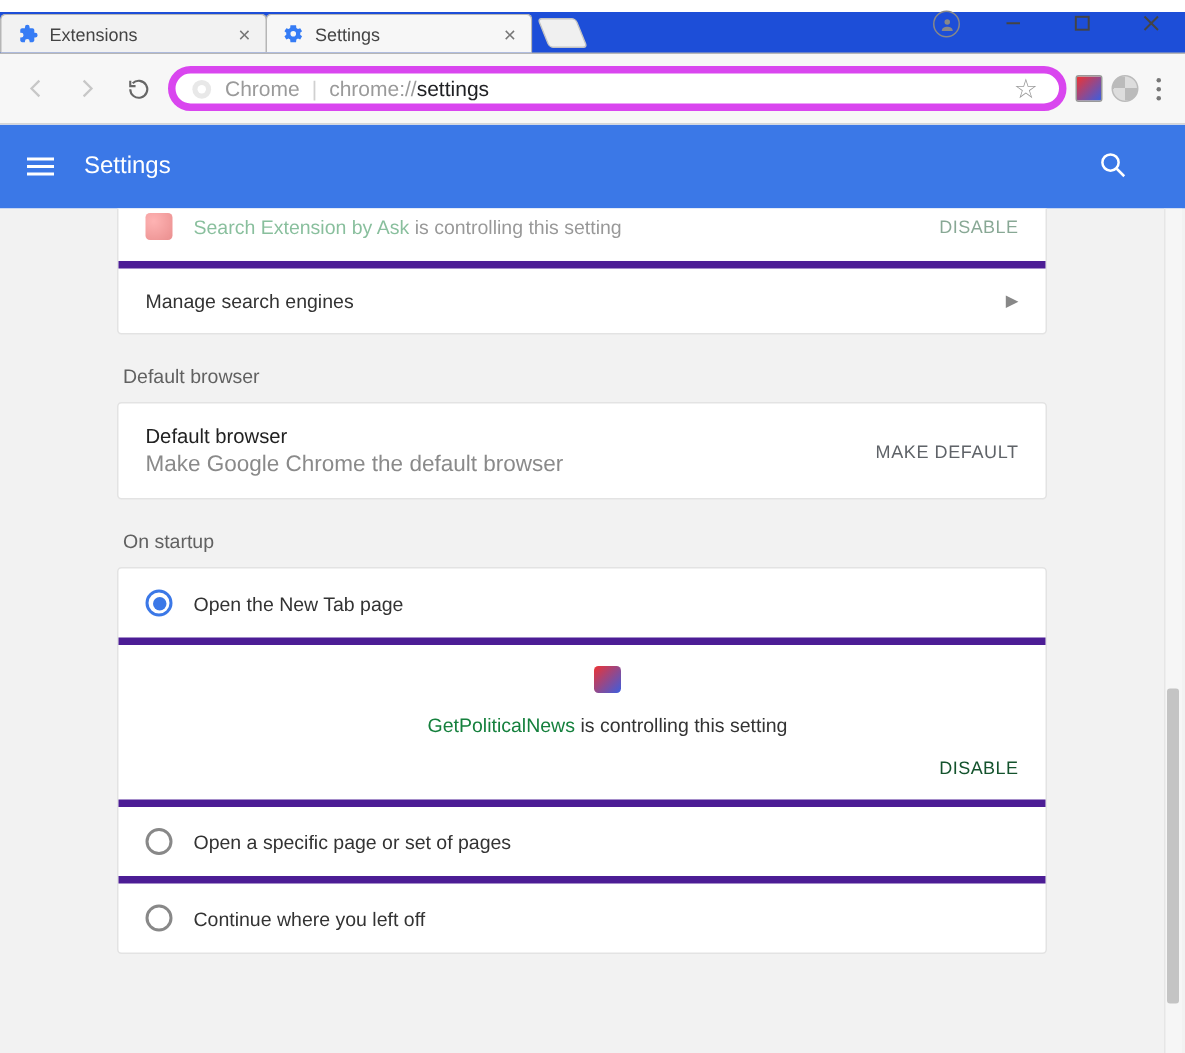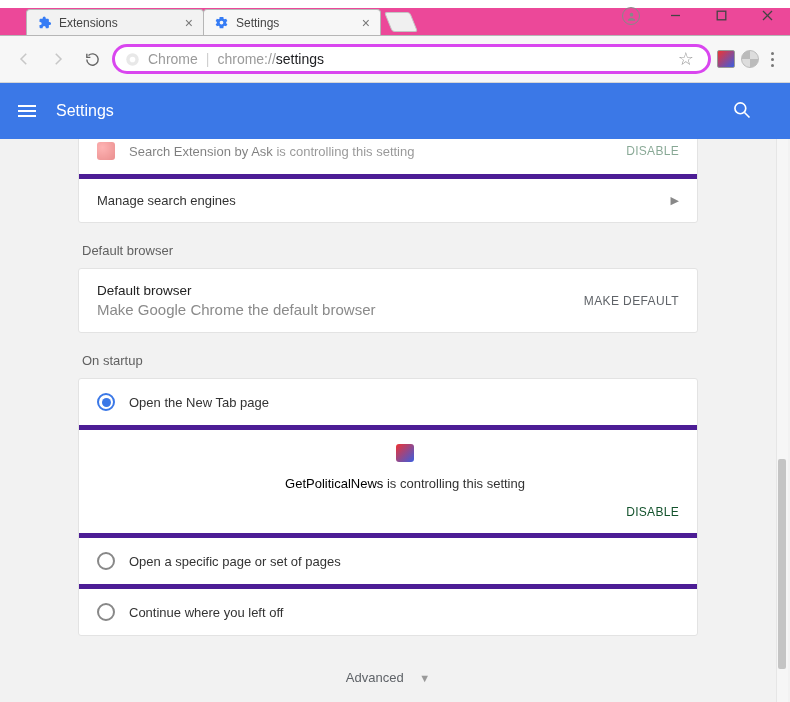--- a/index.html
+++ b/index.html
@@ -53,22 +53,21 @@
     display:flex;align-items:center;justify-content:center;
     z-index:5;
   }
   .avatarcircle svg{width:11px;height:11px;fill:#888;}
 
   
   .tabstrip {
     display: flex;
     align-items: flex-end;
     height: 28px;
-    padding-left: 26px;
-    background: #ec4899;
+    background: #1d4ed8;
     position: relative;
     z-index:4;
   }
   .tab {
     display: flex;
     align-items: center;
     gap: 7px;
     padding: 0 10px;
     height: 26px;
     border: 1px solid #b6b6b6;
@@ -115,21 +114,21 @@
     width:28px;height:28px;
     display:flex;align-items:center;justify-content:center;
     color:#888;
   }
   .navicon.disabled{color:#c7c7c7;}
   .omnibox {
     flex:1;
     display:flex;
     align-items:center;
     height:30px;
-    border:3px solid #d946ef;
+    border:5px solid #d946ef;
     border-radius:15px;
     background:#fff;
     padding:0 14px 0 10px;
     gap:8px;
     font-size:14px;
   }
   .omnibox .dim{color:#9a9a9a;}
   .omnibox .url{color:#202124;}
   .omnistar{margin-left:auto;color:#9a9a9a;font-size:18px;}
   .extbadge{
@@ -194,21 +193,21 @@
     padding:14px 18px;
     display:flex;
     align-items:center;
     gap:14px;
     font-size:13px;
     color:#333;
   }
   .row + .row{border-top:5px solid #4c1d95;}
   .grayaction{color:#14532d;font-weight:500;letter-spacing:0.3px;font-size:12px;margin-left:auto;}
   .rowarrow{margin-left:auto;color:#888;font-size:11px;}
-  .link{color:#000000;}
+  .link{color:#15803d;}
   .sectionhdr{
     margin:20px 0 10px 4px;
     font-size:13px;color:#616161;
   }
   .sub{color:#8a8a8a;font-size:15px;margin-top:3px;}
   .makedef{
     color:#5f6368;font-weight:500;letter-spacing:0.4px;font-size:12px;
     margin-left:auto;
   }
   .radio{
@@ -389,20 +388,16 @@
       <div class="row">
         <span class="radio"></span>
         <span>Open a specific page or set of pages</span>
       </div>
       <div class="row">
         <span class="radio"></span>
         <span>Continue where you left off</span>
       </div>
     </div>
 
-    <div class="advanced">
-      <span>Advanced</span>
-      <span class="chev">▼</span>
-    </div>
 
   </div>
     </div>
 </div>
 
 </body></html>

